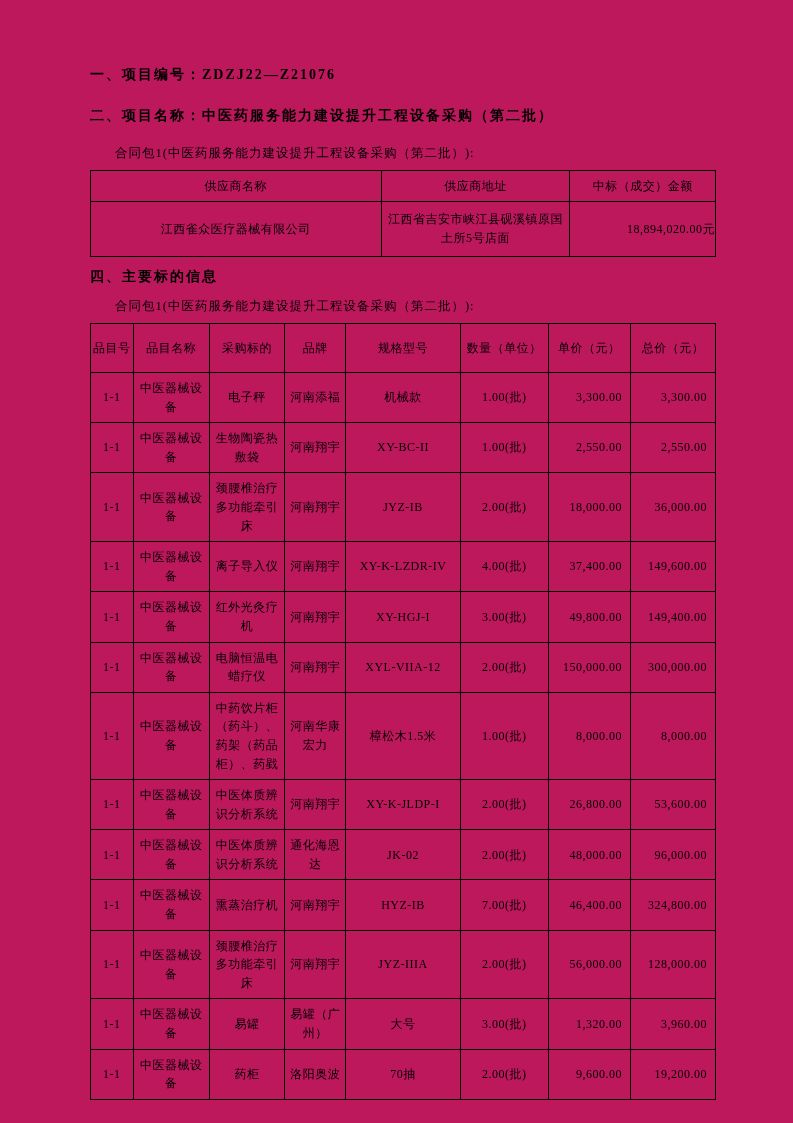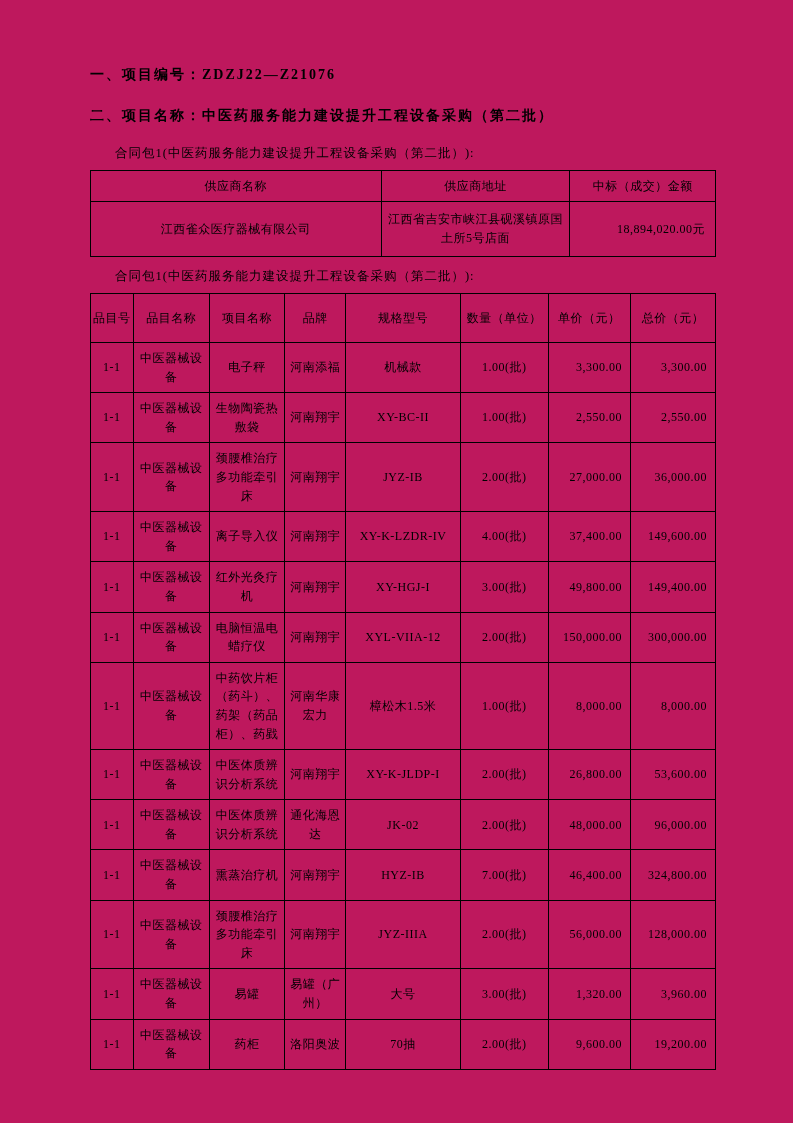--- a/index.html
+++ b/index.html
@@ -47,21 +47,21 @@
     padding: 4px 3px;
     line-height: 1.55;
     word-break: break-all;
     overflow: hidden;
   }
   .t1 th { height: 22px; }
   .t1 td { height: 46px; }
   .t2 th { height: 32px; padding: 8px 2px; }
   .t2 td { padding: 6px 3px; }
   td.num, th.num-h { text-align: right; padding-right: 8px; }
-  .t1 td.num { padding-right: 10px; }
+  .t1 td.num { padding-right: 0; }
   .tbl-wrap { margin-bottom: 0; }
   .t1-wrap { margin-bottom: 11px; }
 </style>
 </head>
 <body>
 
 <div class="page">
 
   <p class="h mb-l">一、项目编号：ZDZJ22—Z21076</p>
   <p class="h mb-m">二、项目名称：中医药服务能力建设提升工程设备采购（第二批）</p>
@@ -84,39 +84,40 @@
       <tbody id="t1-body">
           <tr>
             <td>江西雀众医疗器械有限公司</td>
             <td>江西省吉安市峡江县砚溪镇原国土所5号店面</td>
             <td class="num">18,894,020.00元</td>
           </tr>
         </tbody>
     </table>
   </div>
 
+  <p class="h mb-s">四、主要标的信息</p>
   <p class="sub mb-xs">合同包1(中医药服务能力建设提升工程设备采购（第二批）):</p>
 
   <div class="tbl-wrap">
     <table class="t2">
       <colgroup>
         <col style="width:6.8%">
         <col style="width:12.2%">
         <col style="width:12.1%">
         <col style="width:9.7%">
         <col style="width:18.4%">
         <col style="width:14.0%">
         <col style="width:13.2%">
         <col style="width:13.6%">
       </colgroup>
       <thead>
         <tr id="t2-head">
             <th>品目号</th>
             <th>品目名称</th>
-            <th>项目名称</th>
+            <th>采购标的</th>
             <th>品牌</th>
             <th>规格型号</th>
             <th>数量（单位）</th>
             <th>单价（元）</th>
             <th>总价（元）</th>
           </tr>
       </thead>
       <tbody id="t2-body">
           <tr>
             <td>1-1</td>
@@ -138,21 +139,21 @@
             <td class="num">2,550.00</td>
             <td class="num">2,550.00</td>
           </tr>
           <tr>
             <td>1-1</td>
             <td>中医器械设备</td>
             <td>颈腰椎治疗多功能牵引床</td>
             <td>河南翔宇</td>
             <td>JYZ-IB</td>
             <td>2.00(批)</td>
-            <td class="num">27,000.00</td>
+            <td class="num">18,000.00</td>
             <td class="num">36,000.00</td>
           </tr>
           <tr>
             <td>1-1</td>
             <td>中医器械设备</td>
             <td>离子导入仪</td>
             <td>河南翔宇</td>
             <td>XY-K-LZDR-IV</td>
             <td>4.00(批)</td>
             <td class="num">37,400.00</td>

